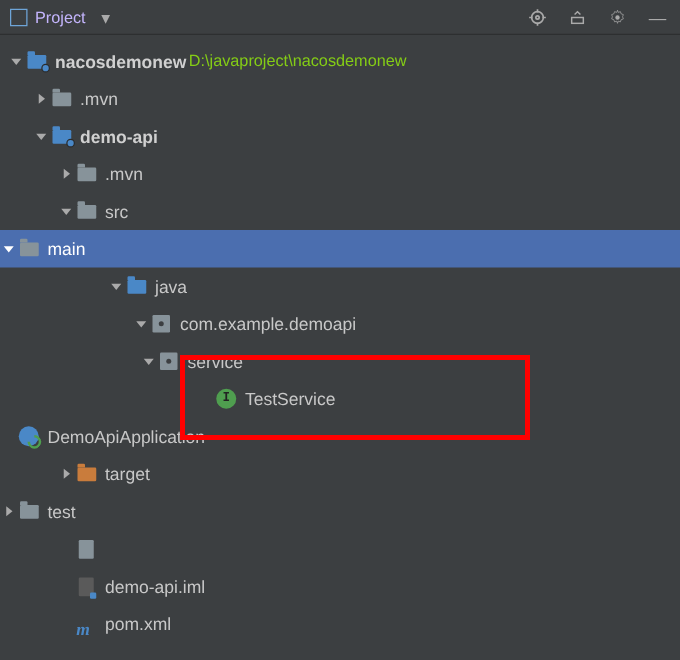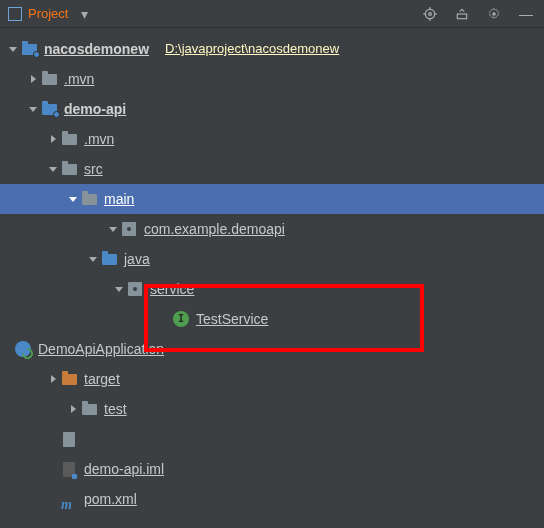--- a/index.html
+++ b/index.html
@@ -1,21 +1,21 @@
 <!DOCTYPE html>
 <html><head>
   <meta charset="utf-8">
   <style>
     * { margin:0; padding:0; box-sizing:border-box; font-family:"Segoe UI",Arial,sans-serif; }
     body { background:#3c3f41; color:#bbb; width:544px; height:528px; overflow:hidden; position:relative; }
     .titlebar { height:28px; background:#3c3f41; border-bottom:1px solid #2d2f30; display:flex; align-items:center; padding:0 8px; justify-content:space-between; }
     .titlebar-left { display:flex; align-items:center; gap:6px; }
     .titlebar-right { display:flex; align-items:center; gap:12px; }
     .proj-icon { width:14px; height:14px; border:1px solid #6ea5d8; display:inline-block; }
-    .titlebar-title { font-size:13px; color:#f97316; }
+    .titlebar-title { font-size:13px; color:#c4b5fd; }
     .tb-btn { width:20px; height:20px; display:flex; align-items:center; justify-content:center; color:#aaa; cursor:pointer; }
     .tb-glyph { font-size:14px; }
     .tree { padding:6px 0; font-size:14px; line-height:28px; }
     .row { display:flex; align-items:center; height:30px; white-space:nowrap; cursor:default; }
     .arrow { width:14px; display:inline-flex; justify-content:center; align-items:center; cursor:pointer; color:#aaa; }
     .arrow svg { width:10px; height:10px; }
     .icon { width:18px; height:18px; display:inline-flex; align-items:center; justify-content:center; margin-right:6px; }
     .folder-gray { width:15px; height:11px; background:#87939a; border-radius:1px; position:relative; }
     .folder-gray::before { content:""; position:absolute; top:-3px; left:0; width:6px; height:3px; background:#87939a; border-radius:1px 1px 0 0; }
     .folder-blue { width:15px; height:11px; background:#4a88c7; border-radius:1px; position:relative; }
@@ -25,26 +25,26 @@
     .folder-orange::before { content:""; position:absolute; top:-3px; left:0; width:6px; height:3px; background:#c97c3c; border-radius:1px 1px 0 0; }
     .pkg-icon { width:14px; height:14px; background:#87939a; border-radius:1px; position:relative; }
     .pkg-icon::before { content:""; position:absolute; width:4px; height:4px; background:#3c3f41; border-radius:50%; left:5px; top:5px; }
     .class-icon { width:16px; height:16px; background:#4f9e4f; border-radius:50%; display:flex; align-items:center; justify-content:center; color:#222; font-size:10px; font-weight:bold; font-family:monospace; }
     .spring-icon { width:16px; height:16px; background:#4a88c7; border-radius:50%; position:relative; }
     .spring-icon::after { content:""; position:absolute; width:7px; height:7px; border:2px solid #4f9e4f; border-left-color:transparent; border-radius:50%; right:-2px; bottom:-2px; transform:rotate(45deg); }
     .file-icon { width:12px; height:15px; background:#87939a; border-radius:1px; position:relative; }
     .file-iml { width:12px; height:15px; background:#5a5a5a; border-radius:1px; position:relative; }
     .file-iml::after{content:"";position:absolute;width:5px;height:5px;background:#4a88c7;right:-2px;bottom:-2px;border-radius:1px;}
     .m-icon { width:16px; height:16px; color:#4a88c7; font-weight:bold; font-style:italic; font-size:14px; font-family:serif; }
-    .label { color:#c8c8c8;text-decoration:underline; }
+    .label { color:#c8c8c8; }
     .label.bold { font-weight:bold; color:#d0d0d0; }
-    .label.dim { color:#fef9c3; margin-left:16px; font-size:13px; }
+    .label.dim { color:#84cc16; margin-left:2px; font-size:13px; }
     .selected { background:#4b6eaf; }
     .selected .label { color:#fff; }
-    .i0{padding-left:6px}.i1{padding-left:26px}.i2{padding-left:46px}.i3{padding-left:66px}.i4{padding-left:86px}.i5{padding-left:106px}.i6{padding-left:112px}.i7{}.i8{padding-left:172px}
+    .i0{padding-left:6px}.i1{padding-left:26px}.i2{padding-left:46px}.i3{}.i4{padding-left:86px}.i5{padding-left:106px}.i6{padding-left:112px}.i7{}.i8{padding-left:172px}
     .highlight-box{position:absolute;border:4px solid #f00;left:144px;top:284px;width:280px;height:68px;pointer-events:none;}
   </style>
 </head>
 <body>
 
 <div class="titlebar">
   <div class="titlebar-left">
     <span class="proj-icon"></span>
     <span class="titlebar-title">Project</span>
     <span class="tb-btn">
@@ -149,44 +149,44 @@
         <svg viewBox="0 0 10 10">
           <polygon points="1,3 9,3 5,8" fill="#fff"></polygon>
         </svg>
       </span>
     <span class="icon">
         <span class="folder-gray"></span>
       </span>
     <span class="label">main</span>
   </div>
 
+  <div class="row i4">
+    <span class="arrow">
+        <svg viewBox="0 0 10 10">
+          <polygon points="1,3 9,3 5,8" fill="#aaa"></polygon>
+        </svg>
+      </span>
+    <span class="icon">
+        <span class="folder-blue"></span>
+      </span>
+    <span class="label">java</span>
+  </div>
+
   <div class="row i5">
     <span class="arrow">
         <svg viewBox="0 0 10 10">
           <polygon points="1,3 9,3 5,8" fill="#aaa"></polygon>
         </svg>
       </span>
     <span class="icon">
         <span class="pkg-icon"></span>
       </span>
     <span class="label">com.example.demoapi</span>
   </div>
 
-  <div class="row i4">
-    <span class="arrow">
-        <svg viewBox="0 0 10 10">
-          <polygon points="1,3 9,3 5,8" fill="#aaa"></polygon>
-        </svg>
-      </span>
-    <span class="icon">
-        <span class="folder-blue"></span>
-      </span>
-    <span class="label">java</span>
-  </div>
-
   <div class="row i6">
     <span class="arrow">
         <svg viewBox="0 0 10 10">
           <polygon points="1,3 9,3 5,8" fill="#aaa"></polygon>
         </svg>
       </span>
     <span class="icon">
         <span class="pkg-icon"></span>
       </span>
     <span class="label">service</span>

